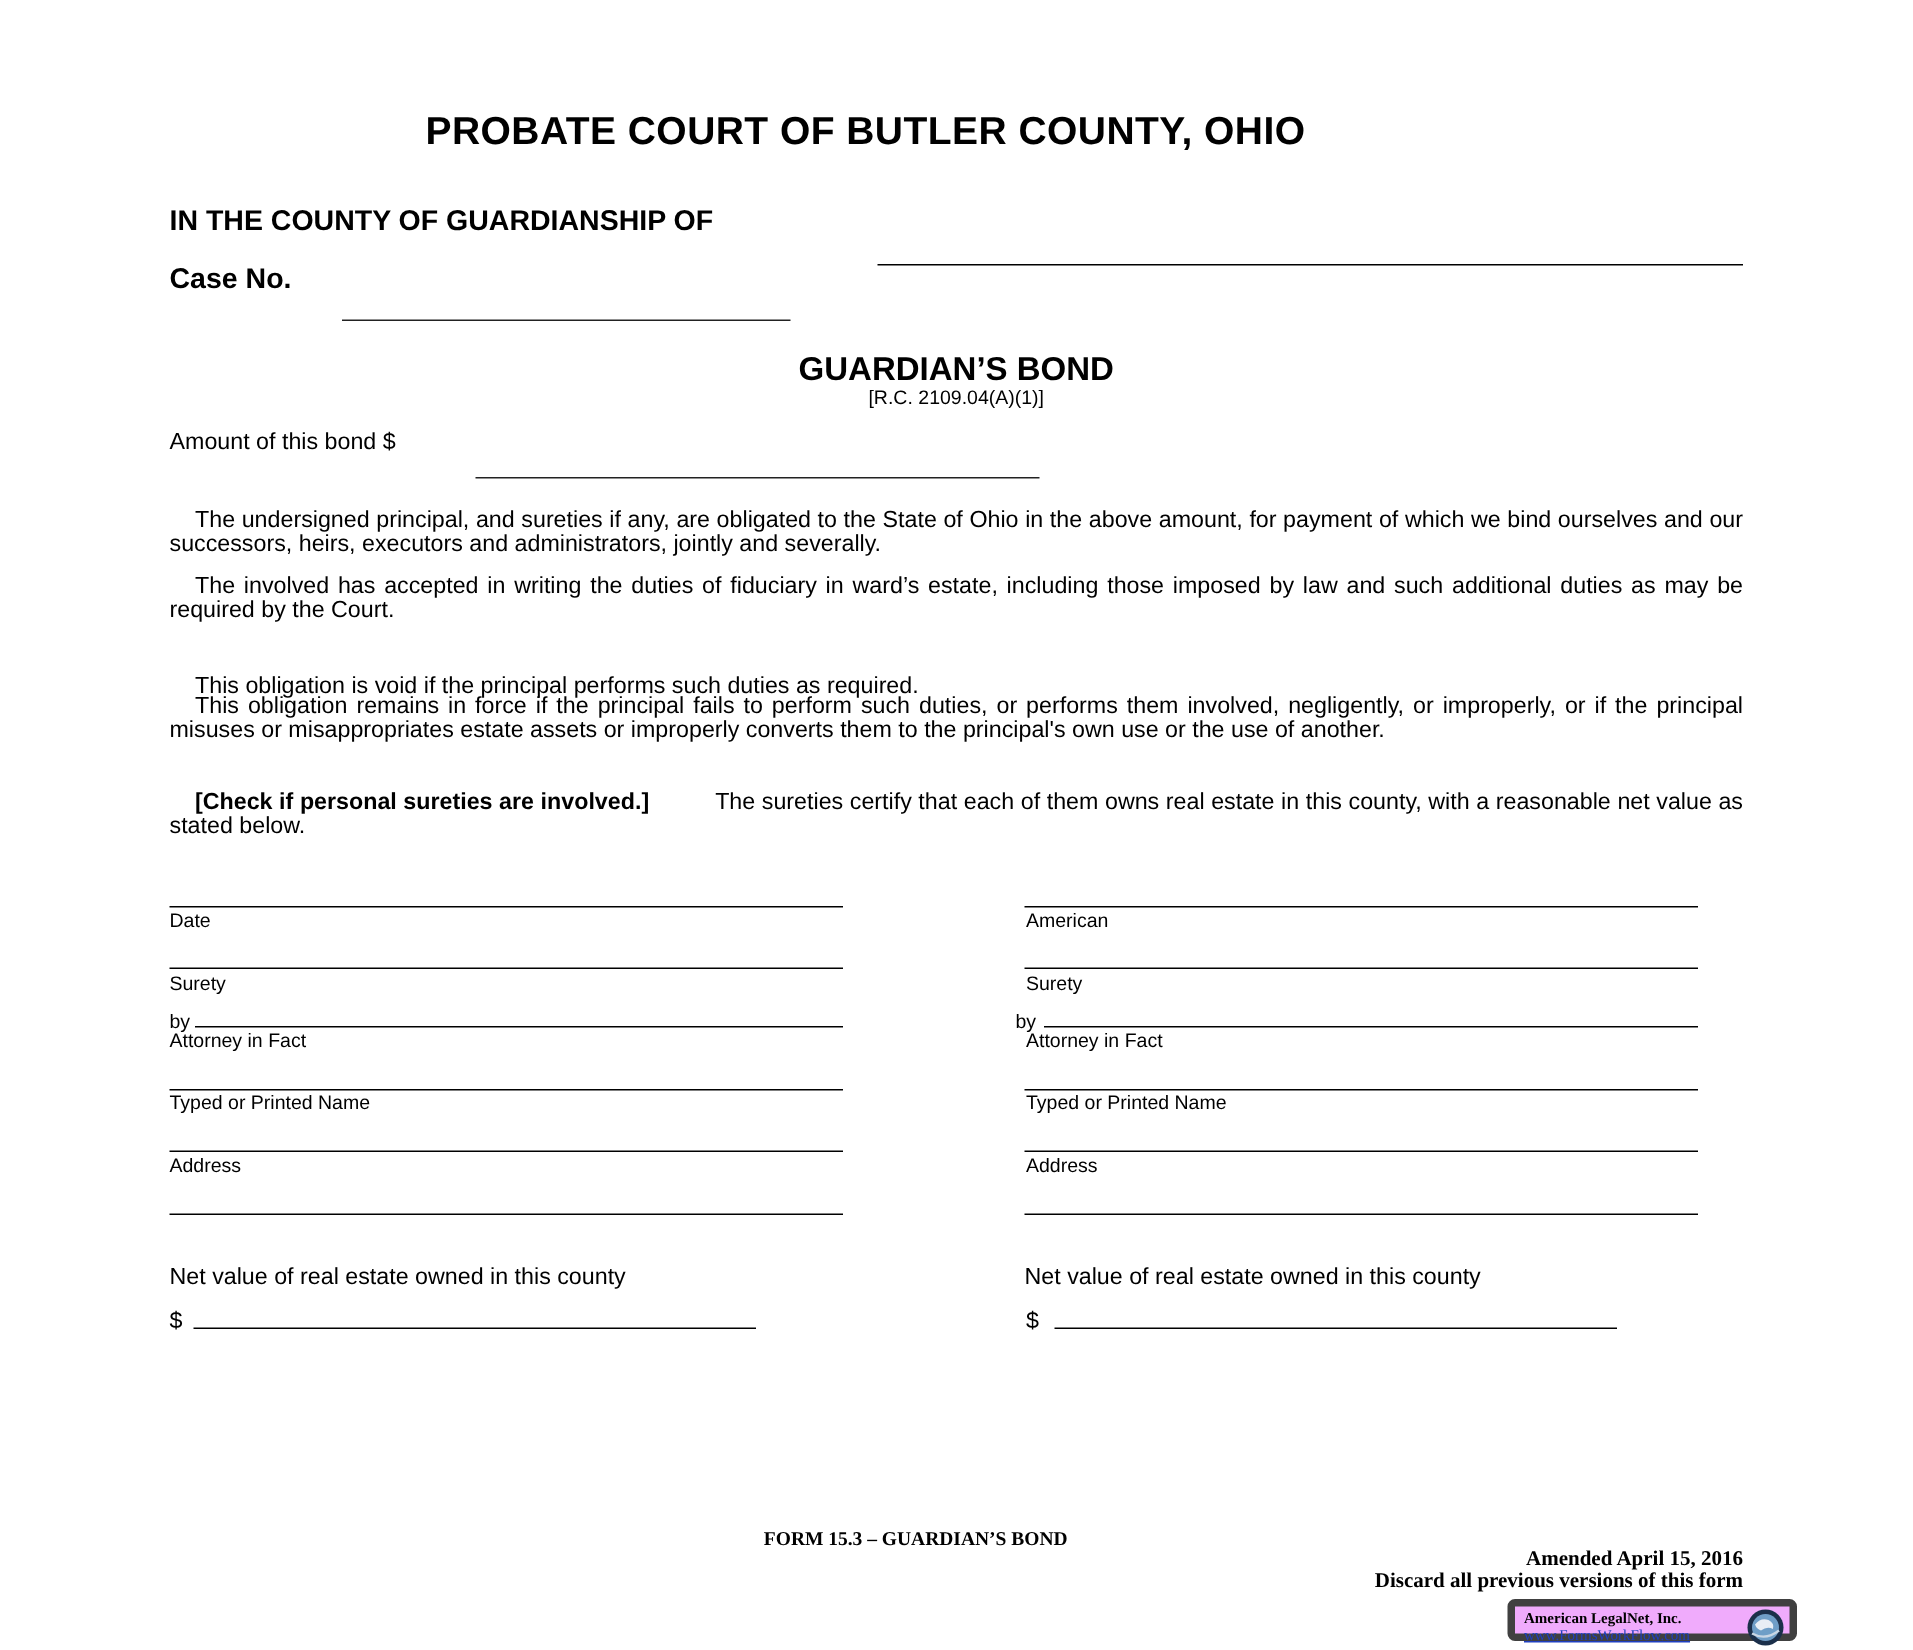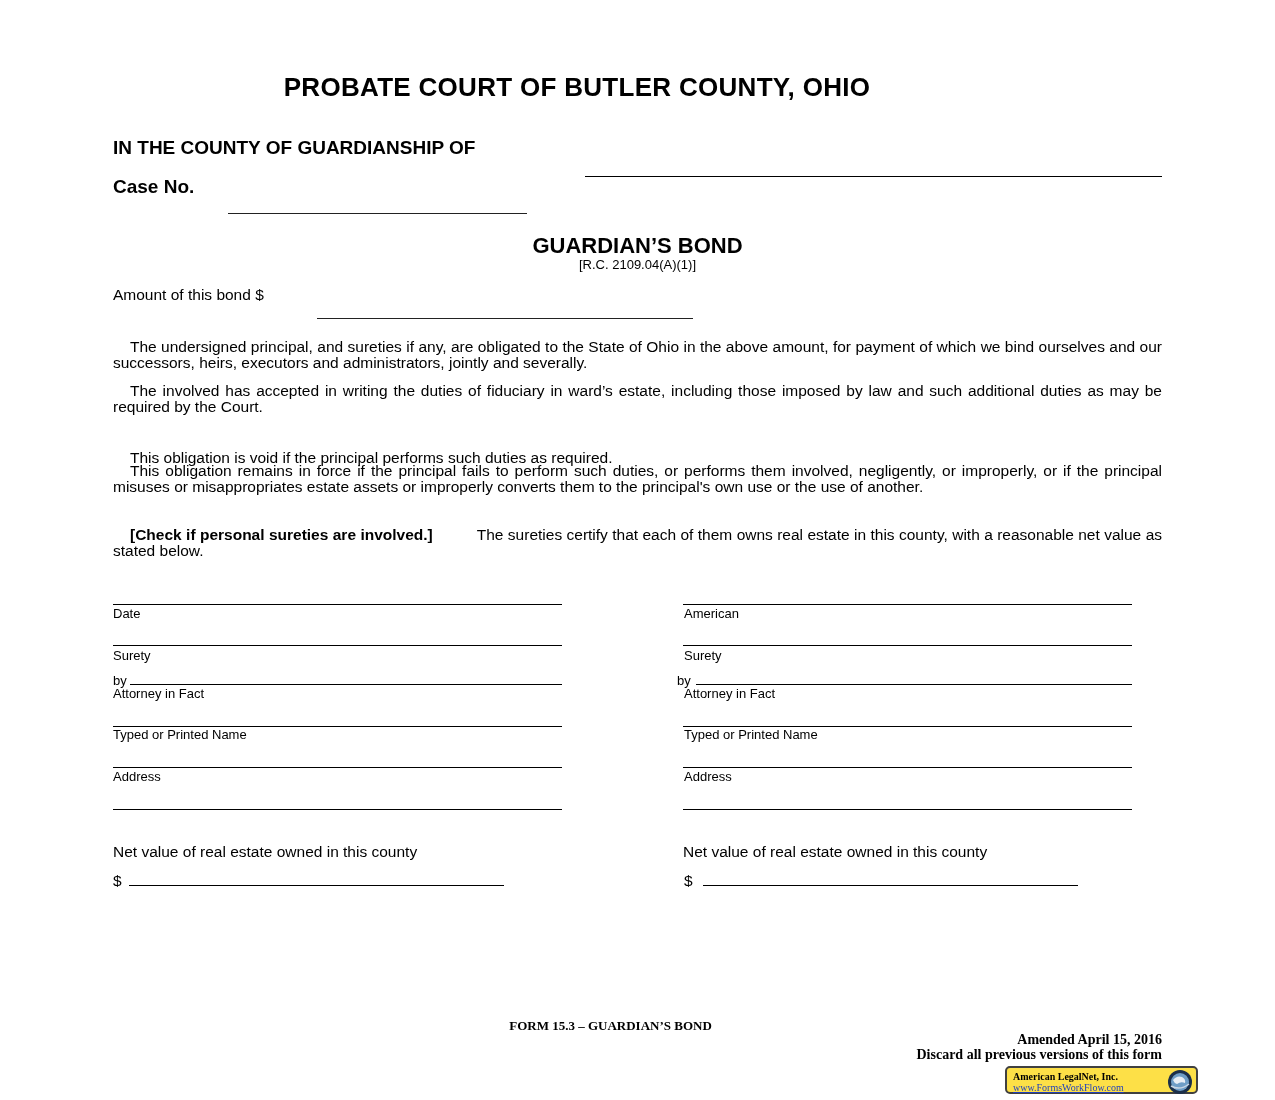--- a/index.html
+++ b/index.html
@@ -15,21 +15,21 @@
     .amount-label { left: 113px; top: 286px; font-size: 15.5px; }
     .amount-line { left: 317px; top: 301px; width: 376px; border-bottom: 1.5px solid #222; }
     .para { left: 113px; width: 1049px; font-size: 15.5px; line-height: 16px; text-align: justify; text-indent: 17px; margin: 0; }
     .para b { font-weight: bold; }
     .sig-line { border-bottom: 1.5px solid #000; }
     .sig-label { font-size: 13px; }
     .netval { font-size: 15.5px; }
     .dollar { font-size: 15.5px; }
     .footer-form { left: 0; width: 1157px; top: 1018px; text-align: center; font-family: "Liberation Serif", serif; font-weight: bold; font-size: 13px; margin-left: 32px; }
     .footer-amended { right: 113px; top: 1032px; text-align: right; font-family: "Liberation Serif", serif; font-weight: bold; font-size: 14px; line-height: 15px; }
-    .badge { left: 1005px; top: 1066px; width: 193px; height: 28px; border: 2px solid #404040; border-radius: 5px; box-sizing: border-box; background: #fde047; }
+    .badge { left: 1005px; top: 1066px; width: 193px; height: 28px; border: 5px solid #404040; border-radius: 5px; box-sizing: border-box; background: #f0abfc; }
     .badge-name { left: 6px; top: 3px; font-family: "Liberation Serif", serif; font-weight: bold; font-size: 10px; }
     .badge-url { left: 6px; top: 14px; font-family: "Liberation Serif", serif; font-size: 10px; color: #1f3fbf; text-decoration: underline; }
     .badge-globe { right: 3px; top: 1px; width: 26px; height: 26px; }
   </style>
 </head>
 <body>
 
 <div class="abs court-title">PROBATE COURT OF BUTLER COUNTY, OHIO</div>
 
 <div class="abs matter-label">IN THE COUNTY OF GUARDIANSHIP OF</div>

